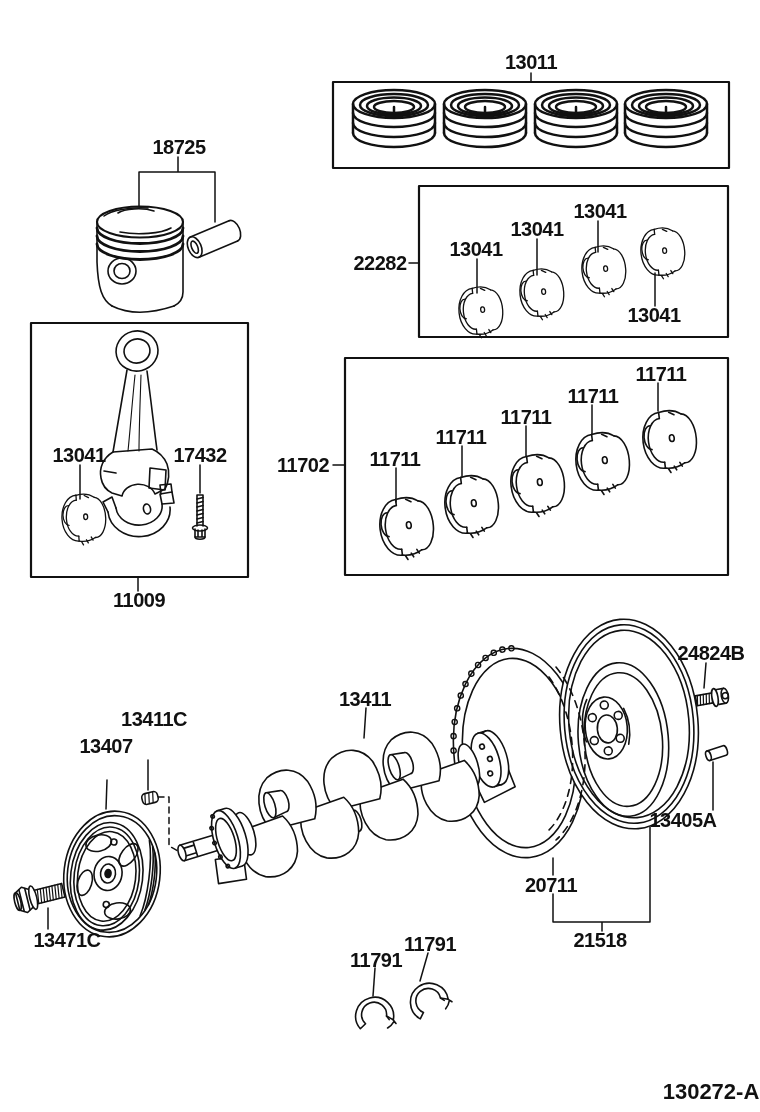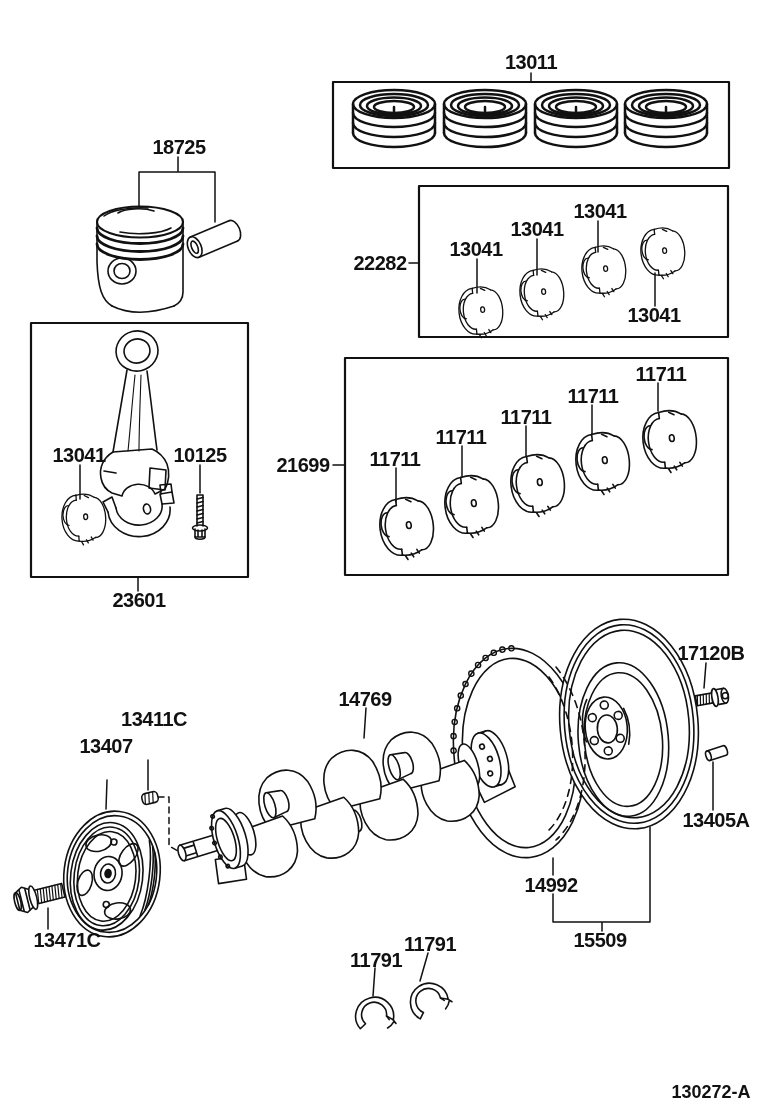--- a/index.html
+++ b/index.html
@@ -1,21 +1,21 @@
 <!DOCTYPE html>
 <html><head>
 <meta charset="utf-8">
 <style>
   html,body{margin:0;padding:0;background:#fff;}
   #page{position:relative;width:760px;height:1112px;background:#fff;overflow:hidden;
         font-family:"Liberation Sans",sans-serif;}
   #art{position:absolute;left:0;top:0;}
   .lbl{position:absolute;transform:translateX(-50%);font-weight:bold;font-size:20px;
        line-height:16px;letter-spacing:-0.5px;color:#111;white-space:nowrap;}
-  .doc{position:absolute;transform:translateX(-50%);font-weight:bold;font-size:18px;
+  .doc{position:absolute;transform:translateX(-50%);font-weight:bold;font-size:22px;
        line-height:16px;letter-spacing:0px;color:#111;white-space:nowrap;}
   svg *{vector-effect:none;}
 </style>
 </head>
 <body>
 
 <div id="page">
 
 <svg id="art" width="760" height="1112" viewBox="0 0 760 1112" fill="none" stroke="#111" stroke-width="1.6" stroke-linecap="round" stroke-linejoin="round">
 
@@ -303,34 +303,34 @@
 </svg>
 
 <div class="lbl" style="left:531px;top:54px">13011</div>
 <div class="lbl" style="left:380px;top:255px">22282</div>
 <div class="lbl" style="left:476px;top:241px">13041</div>
 <div class="lbl" style="left:537px;top:221px">13041</div>
 <div class="lbl" style="left:600px;top:203px">13041</div>
 <div class="lbl" style="left:654px;top:307px">13041</div>
 <div class="lbl" style="left:179px;top:139px">18725</div>
 <div class="lbl" style="left:79px;top:447px">13041</div>
-<div class="lbl" style="left:200px;top:447px">10125</div>
-<div class="lbl" style="left:139px;top:592px">23601</div>
-<div class="lbl" style="left:303px;top:457px">21699</div>
+<div class="lbl" style="left:200px;top:447px">17432</div>
+<div class="lbl" style="left:139px;top:592px">11009</div>
+<div class="lbl" style="left:303px;top:457px">11702</div>
 <div class="lbl" style="left:395px;top:451px">11711</div>
 <div class="lbl" style="left:461px;top:429px">11711</div>
 <div class="lbl" style="left:526px;top:409px">11711</div>
 <div class="lbl" style="left:593px;top:388px">11711</div>
 <div class="lbl" style="left:661px;top:366px">11711</div>
 <div class="lbl" style="left:106px;top:738px">13407</div>
 <div class="lbl" style="left:154px;top:711px">13411C</div>
 <div class="lbl" style="left:67px;top:932px">13471C</div>
-<div class="lbl" style="left:365px;top:691px">14769</div>
-<div class="lbl" style="left:711px;top:645px">17120B</div>
-<div class="lbl" style="left:716px;top:812px">13405A</div>
-<div class="lbl" style="left:551px;top:877px">14992</div>
-<div class="lbl" style="left:600px;top:932px">15509</div>
+<div class="lbl" style="left:365px;top:691px">13411</div>
+<div class="lbl" style="left:711px;top:645px">24824B</div>
+<div class="lbl" style="left:683px;top:812px">13405A</div>
+<div class="lbl" style="left:551px;top:877px">20711</div>
+<div class="lbl" style="left:600px;top:932px">21518</div>
 <div class="lbl" style="left:376px;top:952px">11791</div>
 <div class="lbl" style="left:430px;top:936px">11791</div>
 
 <div class="doc" style="left:711px;top:1084px">130272-A</div>
 
 </div>
 
 </body></html>

